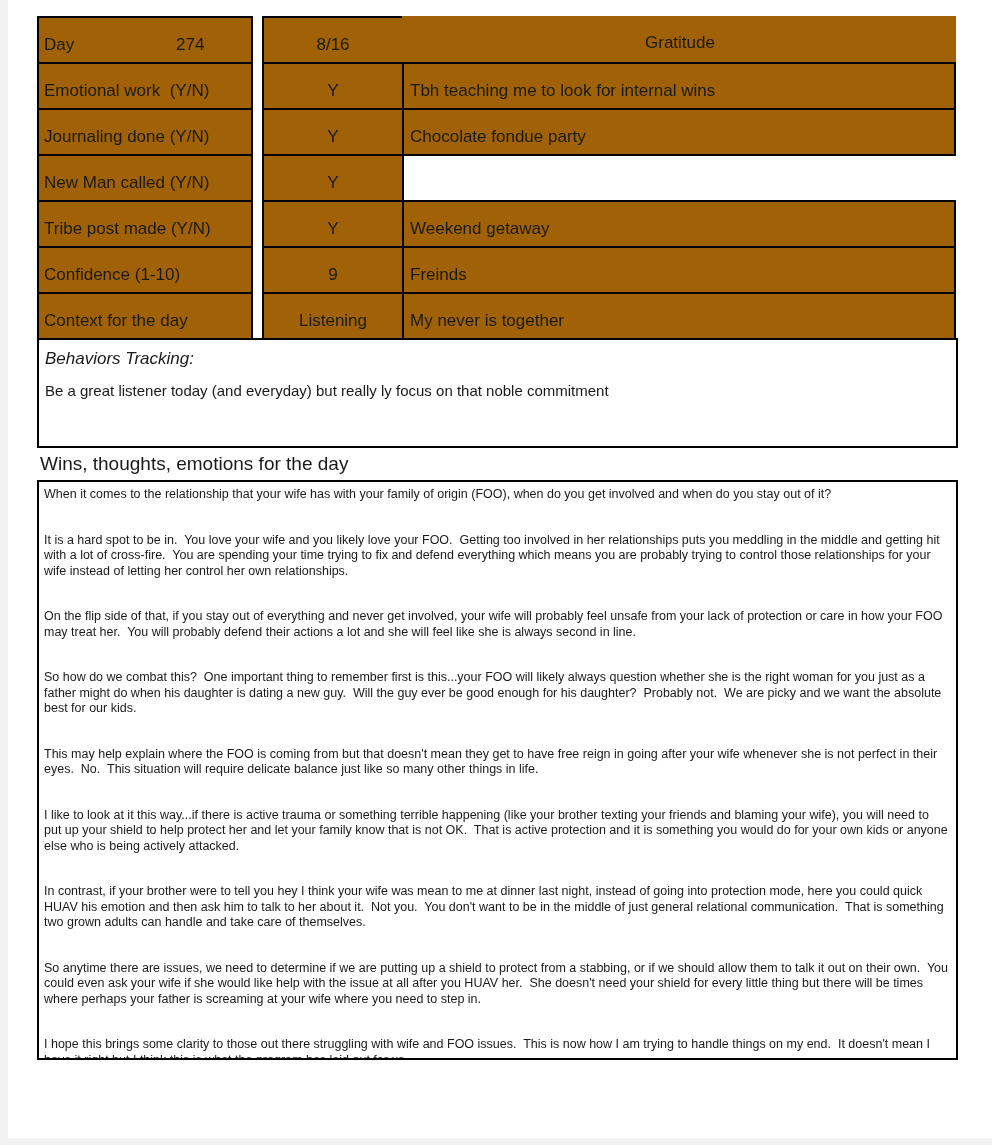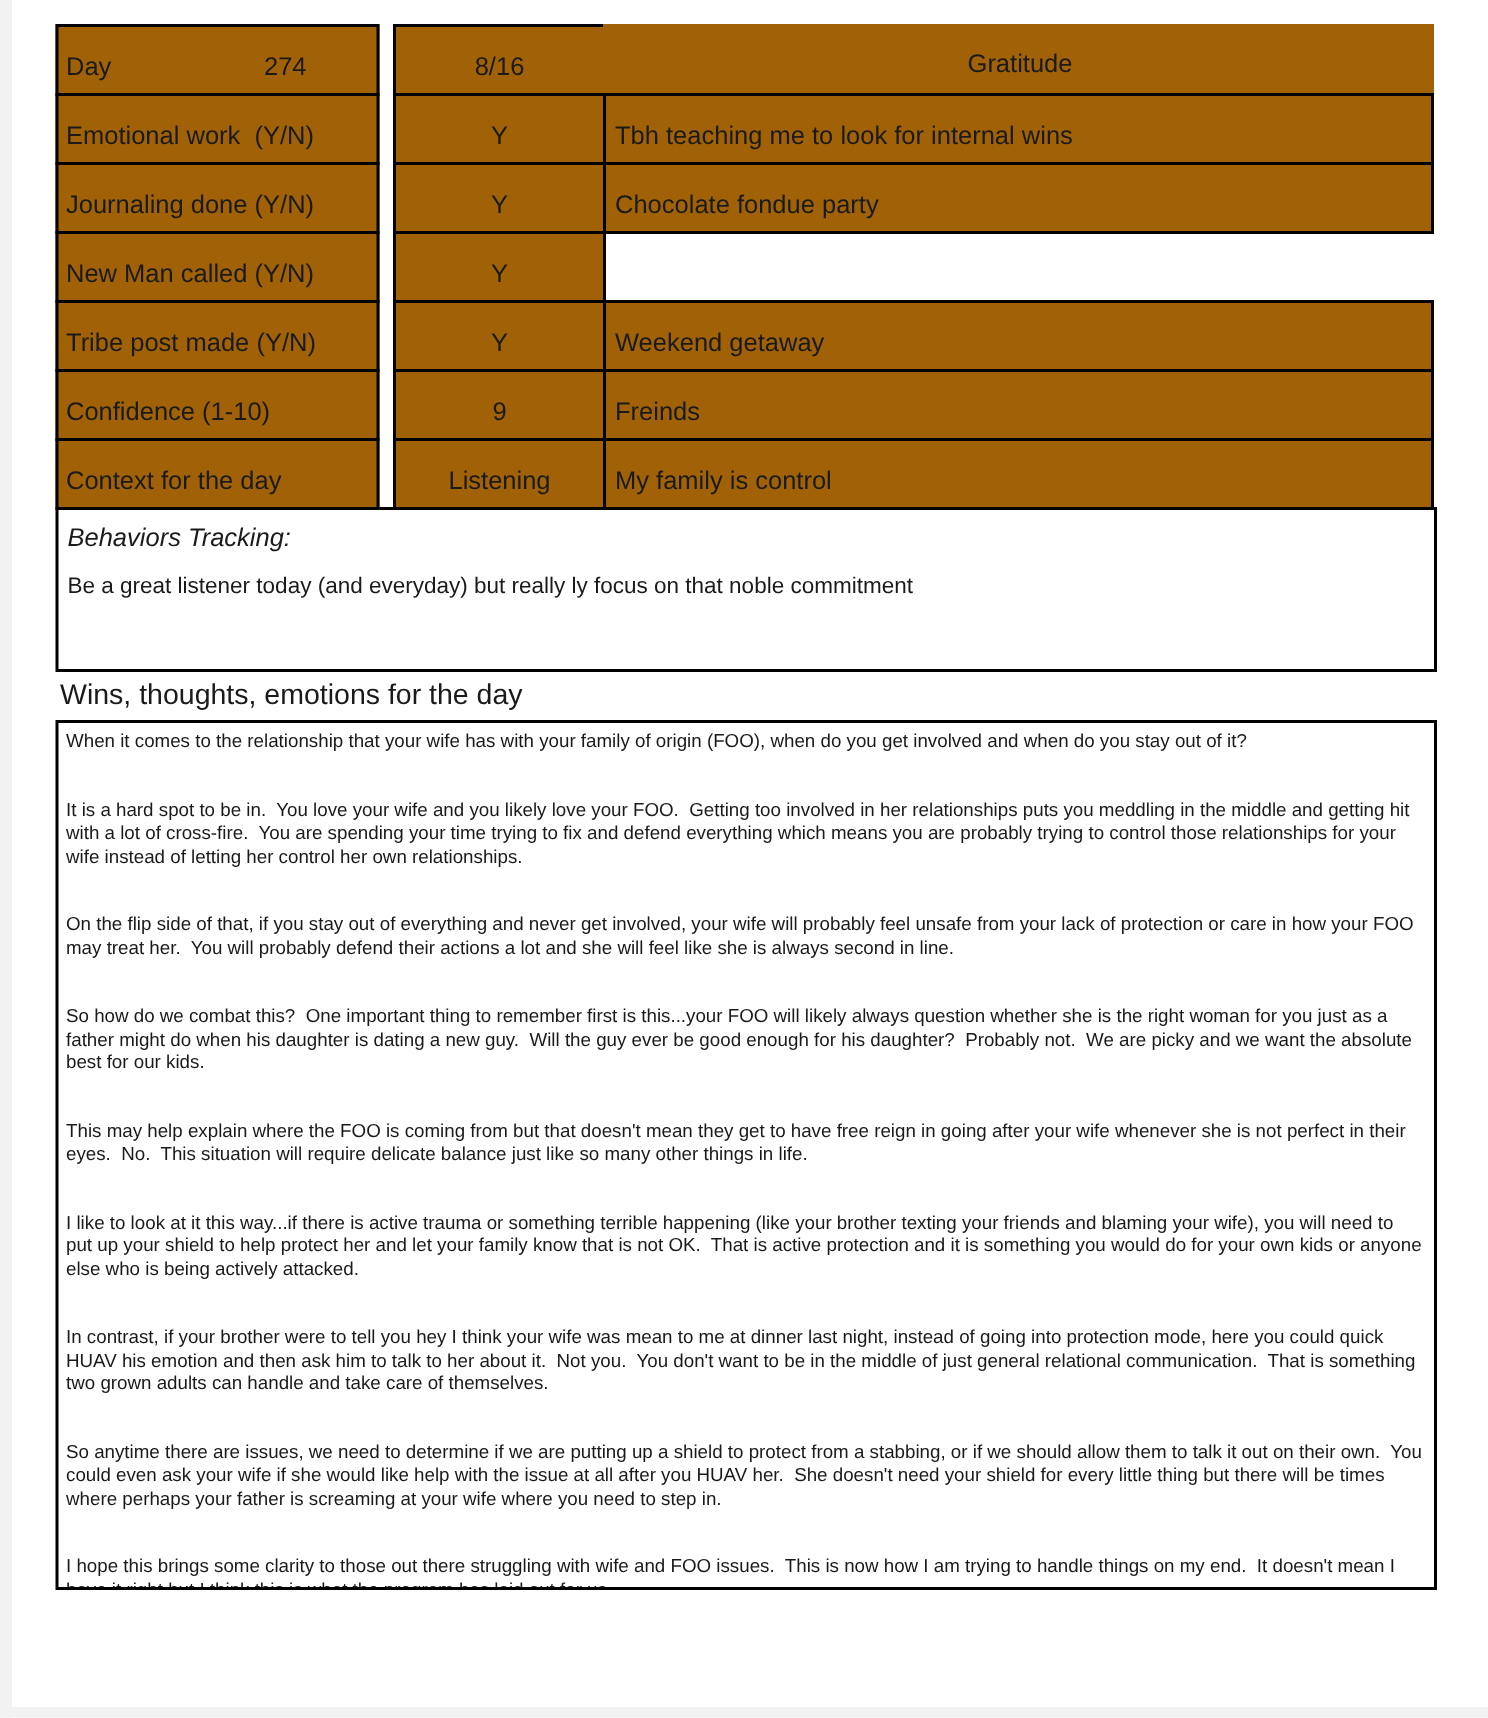--- a/index.html
+++ b/index.html
@@ -174,21 +174,21 @@
 
     <div class="t-row">
       <div class="cell c1">
         <span>Context for the day</span>
       </div>
       <div class="gap"></div>
       <div class="cell c2">
         <span>Listening</span>
       </div>
       <div class="cell c3">
-        <span>My family is control</span>
+        <span>My never is together</span>
       </div>
     </div>
 
   </div>
 
   <div class="behaviors">
     <div class="title">Behaviors Tracking:</div>
     <div class="text">Be a great listener today (and everyday) but really ly focus on that noble commitment</div>
   </div>
 

